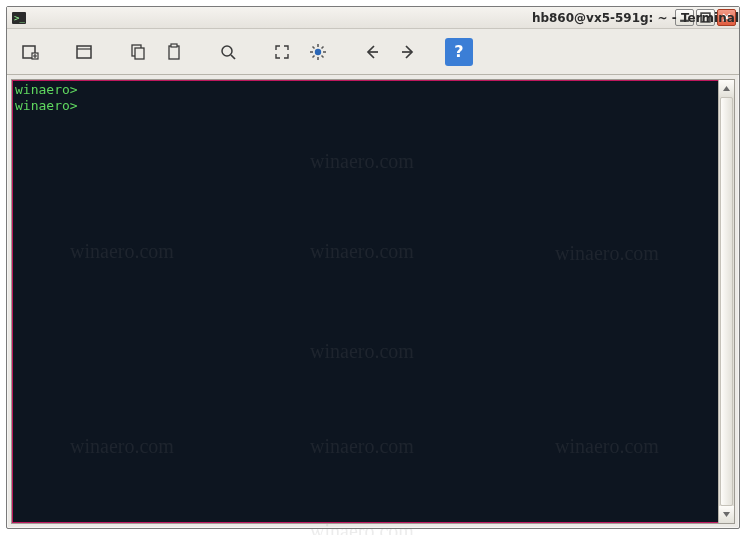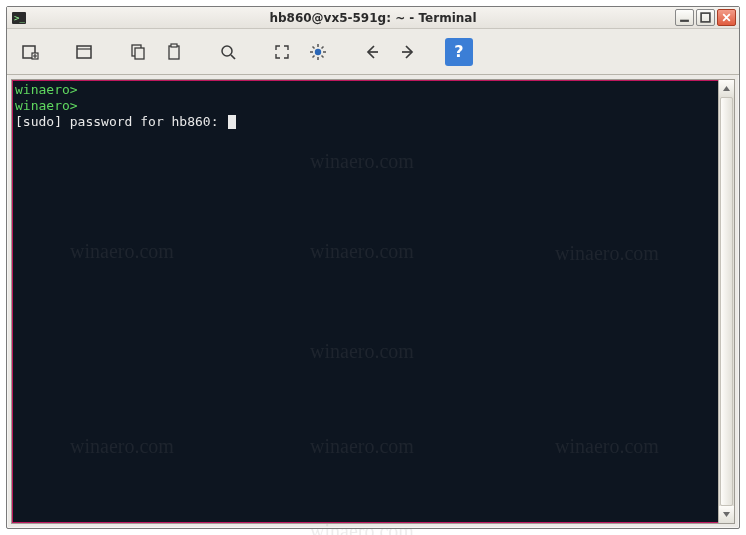--- a/index.html
+++ b/index.html
@@ -1,21 +1,21 @@
 <!DOCTYPE html>
 <html><head>
 <meta charset="utf-8">
 <style>
   * { margin: 0; padding: 0; box-sizing: border-box; }
   body { font-family: "DejaVu Sans", Arial, sans-serif; font-size: 13px; background: #fff; width: 746px; height: 535px; overflow: hidden; position: relative; }
   .outer-border { position: absolute; inset: 0; border: 4px solid #fff; }
   .window { position: absolute; left: 6px; top: 6px; right: 6px; bottom: 6px; border: 1px solid #7a7a7a; border-radius: 2px; display: flex; flex-direction: column; background: #eceae6; box-shadow: 0 0 0 1px rgba(255,255,255,0.5) inset; }
   .titlebar { height: 22px; background: linear-gradient(#f5f3ef,#e6e3dd); border-bottom: 1px solid #c9c6bf; display: flex; align-items: center; position: relative; }
   .titlebar-icon { width: 16px; height: 16px; margin-left: 4px; display: flex; align-items: center; justify-content: center; }
-  .title-text { position: absolute; left: 0; right: 0; text-align: center; font-weight: bold; font-size: 12px; color: #2b2b2b; pointer-events: none; }
+  .title-text { position: absolute; left: 0; right: 0; text-align: right; font-weight: bold; font-size: 12px; color: #2b2b2b; pointer-events: none; }
   .title-controls { margin-left: auto; display: flex; gap: 2px; padding-right: 3px; }
   .title-btn { width: 19px; height: 17px; border: 1px solid #888; border-radius: 2px; background: linear-gradient(#fdfdfb,#e4e2da); display: flex; align-items: center; justify-content: center; cursor: pointer; }
   .title-btn.close { background: linear-gradient(#f29b88,#e05c3e); border-color: #a83d24; color: #fff; }
   .title-btn svg { width: 11px; height: 11px; display: block; }
   .menubar { height: 24px; background: #edebe6; display: flex; align-items: center; gap: 2px; padding: 0 6px; border-bottom: 1px solid #dcd9d2; }
   .menu-item { padding: 3px 10px; color: #2d2d2d; cursor: pointer; border-radius: 2px; }
   .toolbar { height: 46px; background: #edebe6; display: flex; align-items: center; gap: 0; padding: 0 6px; border-bottom: 1px solid #b7b4ab; }
   .tool-group { display: flex; align-items: center; gap: 2px; }
   .tool-sep { width: 20px; }
   .tool-btn { width: 34px; height: 34px; display: flex; align-items: center; justify-content: center; border-radius: 3px; cursor: pointer; color: #3a3a3a; }
@@ -162,21 +162,20 @@
       <div class="tool-btn help">
         <span>?</span>
       </div>
     </div>
   </div>
 
   <div class="terminal-wrap">
     <div class="terminal">
       <div class="term-line"><span class="prompt">winaero</span><span class="prompt-gt">&gt;</span><span class="cmd"></span></div>
       <div class="term-line"><span class="prompt">winaero</span><span class="prompt-gt">&gt;</span><span class="cmd"></span></div>
-      <div class="term-line"><span class="cmd">[sudo] password for hb860: </span><span class="cursor"></span></div>
     </div>
     <div class="scrollbar">
       <div class="scroll-btn">
         <svg width="9" height="9" viewBox="0 0 9 9">
             <path d="M4.5 2 L8 7 L1 7 Z" fill="#6a6a6a"></path>
           </svg>
       </div>
       <div class="scroll-track">
         <div class="scroll-thumb"></div>
       </div>

